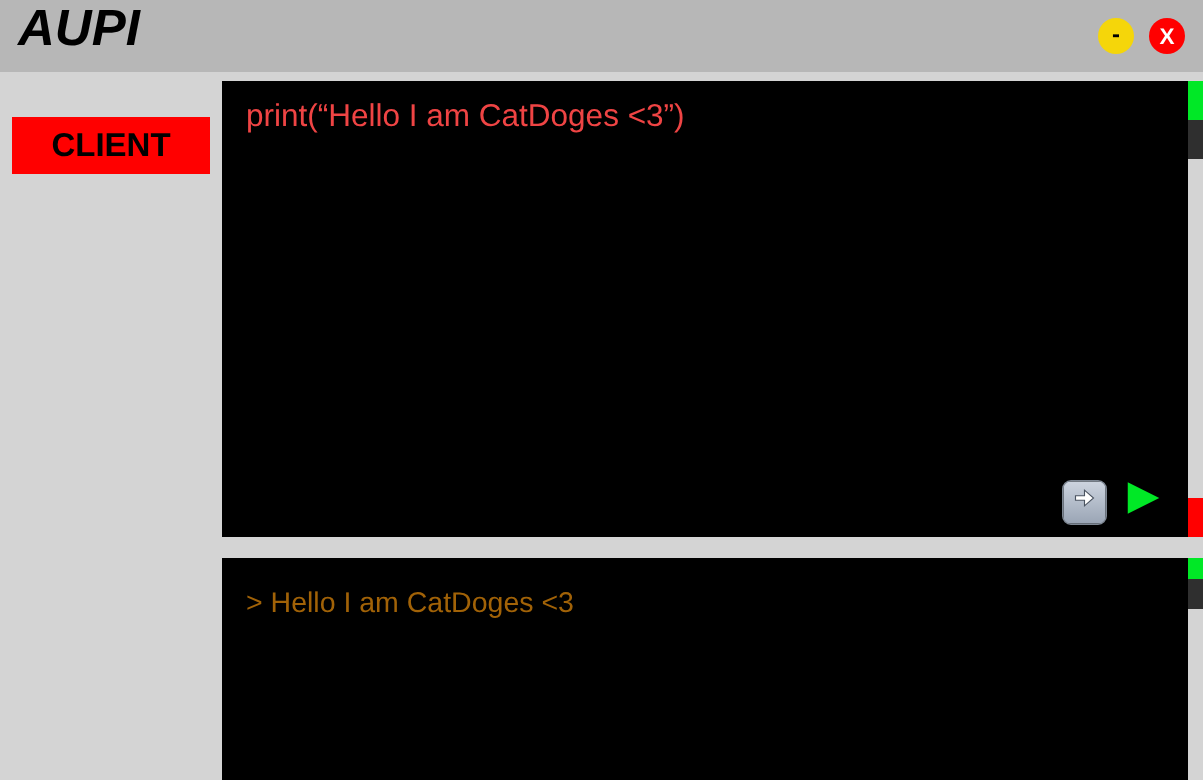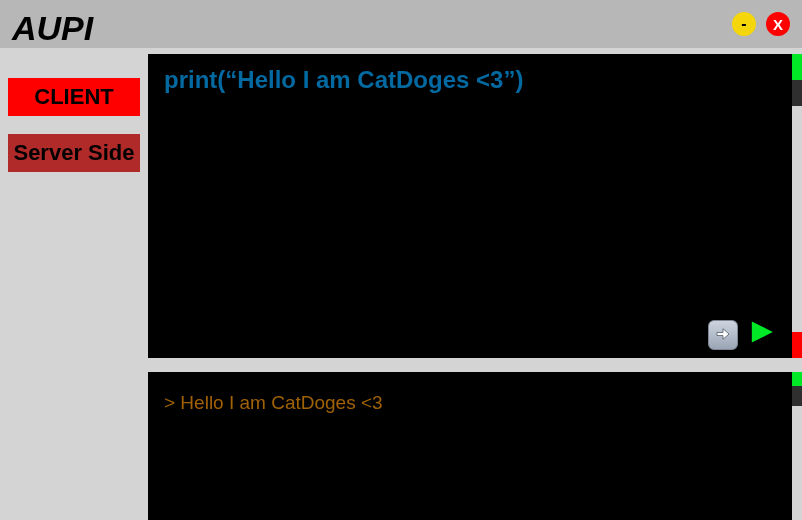--- a/index.html
+++ b/index.html
@@ -12,21 +12,21 @@
       height: 520px;
       font-family: Arial, Helvetica, sans-serif;
       background: #d4d4d4;
       overflow: hidden;
       position: relative;
     }
     .titlebar {
       height: 48px;
       background: #b7b7b7;
       display: flex;
-      align-items: flex-end;
+      align-items: flex-start;
       padding: 0 12px;
       position: relative;
     }
     .app-title {
       font-size: 34px;
       font-weight: 900;
       font-style: italic;
       color: #000;
       letter-spacing: 0px;
     }
@@ -103,26 +103,25 @@
       position: relative;
     }
     .editor-wrap {
       position: relative;
       height: 304px;
       display: flex;
     }
     .editor {
       flex: 1;
       background: #000;
-      color: #0369a1;
-      font-size: 24px;
+      color: #ef4444;
+      font-size: 21px;
       padding: 12px 16px;
       position: relative;
       font-family: Arial, Helvetica, sans-serif;
-      font-weight: bold;
     }
     .editor-actions {
       position: absolute;
       bottom: 6px;
       right: 18px;
       display: flex;
       gap: 8px;
       align-items: center;
     }
     .btn-step {
@@ -188,23 +187,20 @@
     <div class="btn-close">
       <span>X</span>
     </div>
   </div>
 </div>
 
 <div class="main">
   <div class="sidebar">
     <div class="side-btn side-client">
       <span>CLIENT</span>
-    </div>
-    <div class="side-btn side-server">
-      <span>Server Side</span>
     </div>
   </div>
 
   <div class="content">
     <div class="editor-wrap">
       <div class="editor">
         <div>print(“Hello I am CatDoges &lt;3”)</div>
         <div class="editor-actions">
           <div class="btn-step">
             <span>

